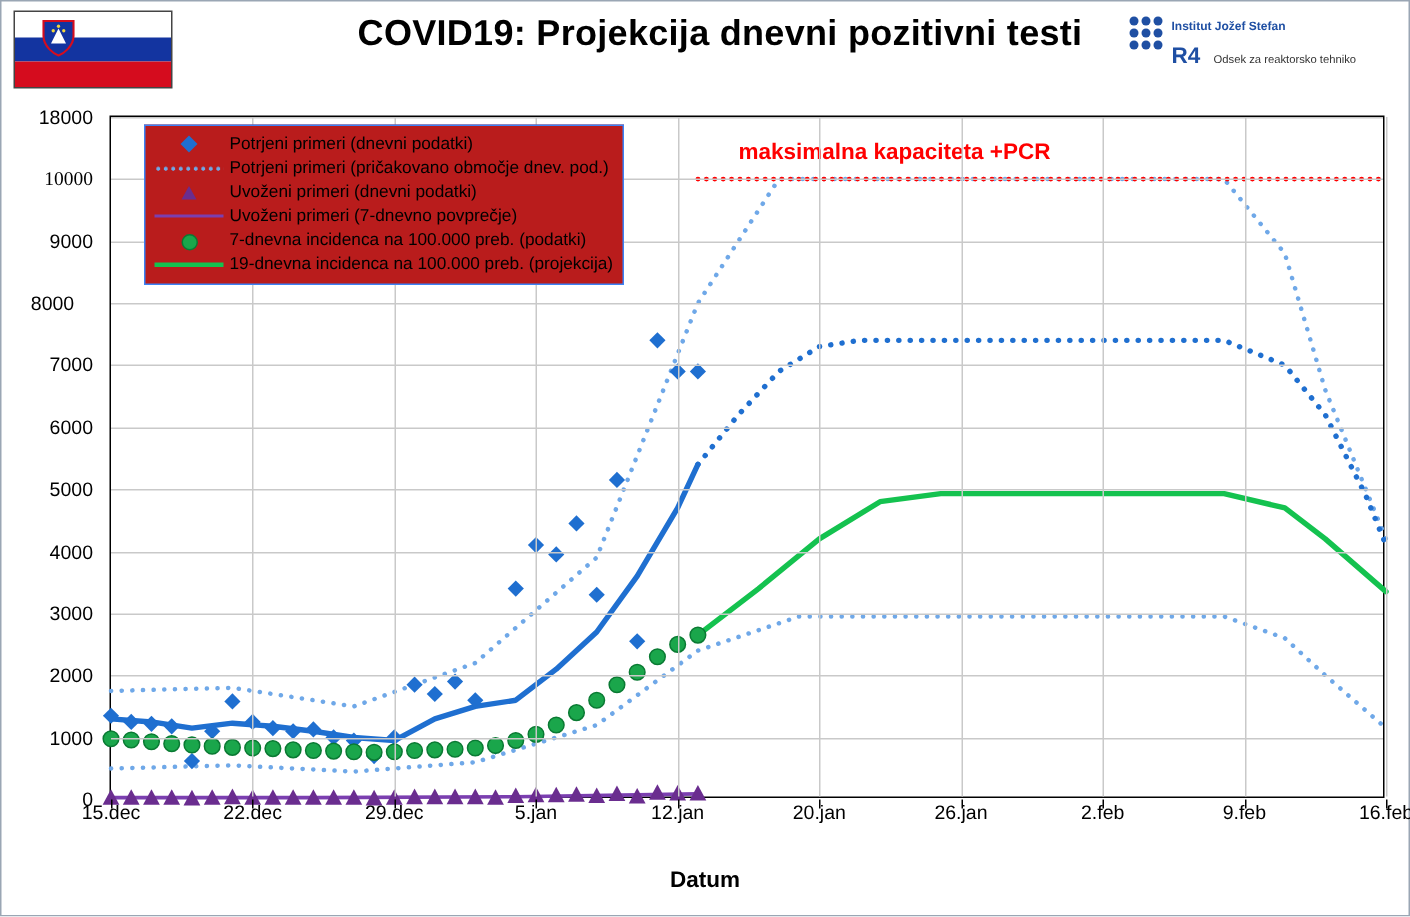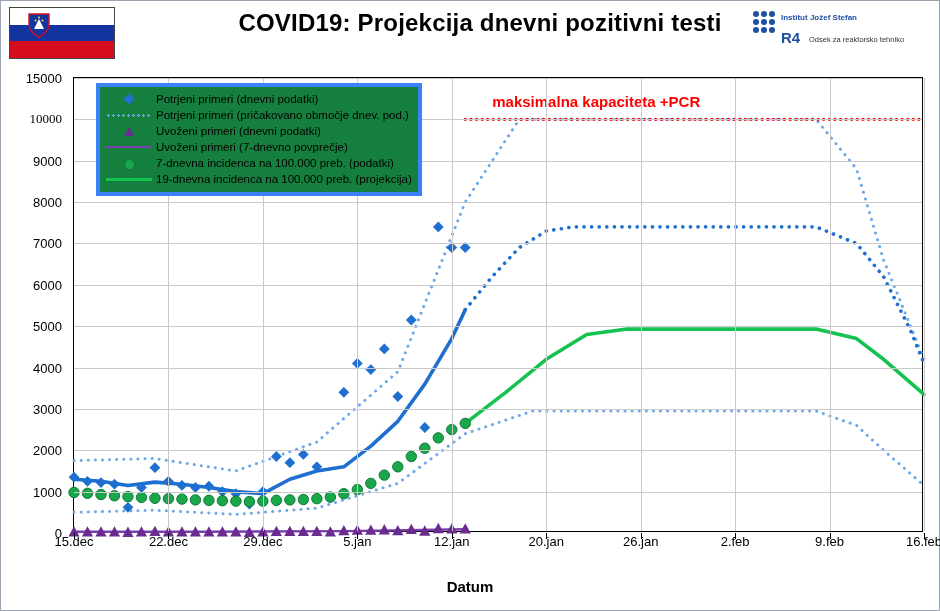--- a/index.html
+++ b/index.html
@@ -28,21 +28,21 @@
   #plot{position:absolute;left:72px;top:76px;width:850px;height:455px;border:1px solid #000;box-sizing:border-box;background:#fff;}
   .gridline{position:absolute;background:#c9c9c9;}
   .gh{left:0;width:100%;height:1px;}
   .gv{top:0;width:1px;height:100%;}
   .axis-left-lbl{position:absolute;right:0;transform:translateY(-50%);font-size:13px;color:#000;text-align:right;width:60px;padding-right:6px;box-sizing:border-box;}
   .tick-x{position:absolute;top:456px;transform:translateX(-50%);font-size:13px;color:#000;white-space:nowrap;}
   .tickmark{position:absolute;width:1px;height:6px;background:#000;}
   .xlabel{position:absolute;left:0;right:0;top:577px;text-align:center;font-size:15px;font-weight:bold;color:#000;}
 
   
-  #legend{position:absolute;left:95px;top:82px;background:#15803d;border:4px solid #3b82f6;padding:4px 6px 5px 6px;box-sizing:border-box;}
+  #legend{position:absolute;left:95px;top:82px;background:#b91c1c;border:1px solid #3b82f6;padding:4px 6px 5px 6px;box-sizing:border-box;}
   .leg-row{display:flex;align-items:center;height:16px;}
   .leg-key{width:46px;height:14px;position:relative;margin-right:4px;flex:0 0 46px;}
   .leg-text{font-size:11.5px;color:#000;white-space:nowrap;}
   .k-line{position:absolute;left:0;top:6px;width:46px;height:2.6px;}
   .k-dots{position:absolute;left:0;top:6px;width:46px;height:3px;background-image:radial-gradient(circle, currentColor 42%, transparent 44%);background-size:5px 3px;background-repeat:repeat-x;}
   .k-diamond{position:absolute;left:19px;top:3px;width:8px;height:8px;transform:rotate(45deg);}
   .k-tri{position:absolute;left:18px;top:3px;width:0;height:0;border-left:5px solid transparent;border-right:5px solid transparent;border-bottom:9px solid #6a2d8f;}
   .k-circ{position:absolute;left:18px;top:3px;width:9px;height:9px;border-radius:50%;background:#1aa64b;border:1px solid #0a7a33;}
 
   .cap-label{position:absolute;font-size:15px;font-weight:bold;color:#ff0000;white-space:nowrap;}
@@ -196,27 +196,27 @@
       <div class="axis-left-lbl" style="top: 330.909px; left: -66px;">3000</div>
       <div class="gridline gh" style="top: 289.545px;"></div>
       <div class="axis-left-lbl" style="top: 289.545px; left: -66px;">4000</div>
       <div class="gridline gh" style="top: 248.182px;"></div>
       <div class="axis-left-lbl" style="top: 248.182px; left: -66px;">5000</div>
       <div class="gridline gh" style="top: 206.818px;"></div>
       <div class="axis-left-lbl" style="top: 206.818px; left: -66px;">6000</div>
       <div class="gridline gh" style="top: 165.455px;"></div>
       <div class="axis-left-lbl" style="top: 165.455px; left: -66px;">7000</div>
       <div class="gridline gh" style="top: 124.091px;"></div>
-      <div class="axis-left-lbl" style="top: 124.091px; left: -66px;">8000</div>
+      <div class="axis-left-lbl" style="top: 124.091px; left: -66px; text-align: center;">8000</div>
       <div class="gridline gh" style="top: 82.7273px;"></div>
       <div class="axis-left-lbl" style="top: 82.7273px; left: -66px;">9000</div>
       <div class="gridline gh" style="top: 41.3636px;"></div>
       <div class="axis-left-lbl" style="top: 41.3636px; left: -66px; font-family: Liberation Serif, serif;">10000</div>
       <div class="gridline gh" style="top: 0px;"></div>
-      <div class="axis-left-lbl" style="top: 0px; left: -66px;">15000</div>
+      <div class="axis-left-lbl" style="top: 0px; left: -66px;">18000</div>
       <div class="tickmark" style="left: 0px; top: 455px;"></div>
       <div class="tick-x" style="left: 0px;">15.dec</div>
       <div class="gridline gv" style="left: 94.4444px;"></div>
       <div class="tickmark" style="left: 94.4444px; top: 455px;"></div>
       <div class="tick-x" style="left: 94.4444px;">22.dec</div>
       <div class="gridline gv" style="left: 188.889px;"></div>
       <div class="tickmark" style="left: 188.889px; top: 455px;"></div>
       <div class="tick-x" style="left: 188.889px;">29.dec</div>
       <div class="gridline gv" style="left: 283.333px;"></div>
       <div class="tickmark" style="left: 283.333px; top: 455px;"></div>

